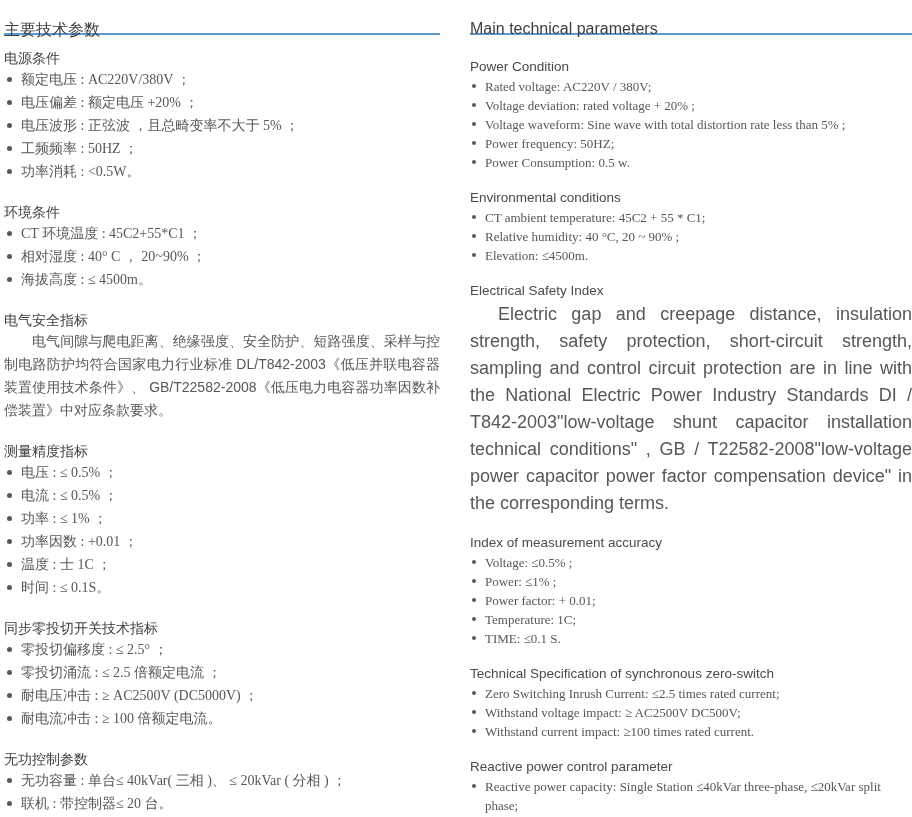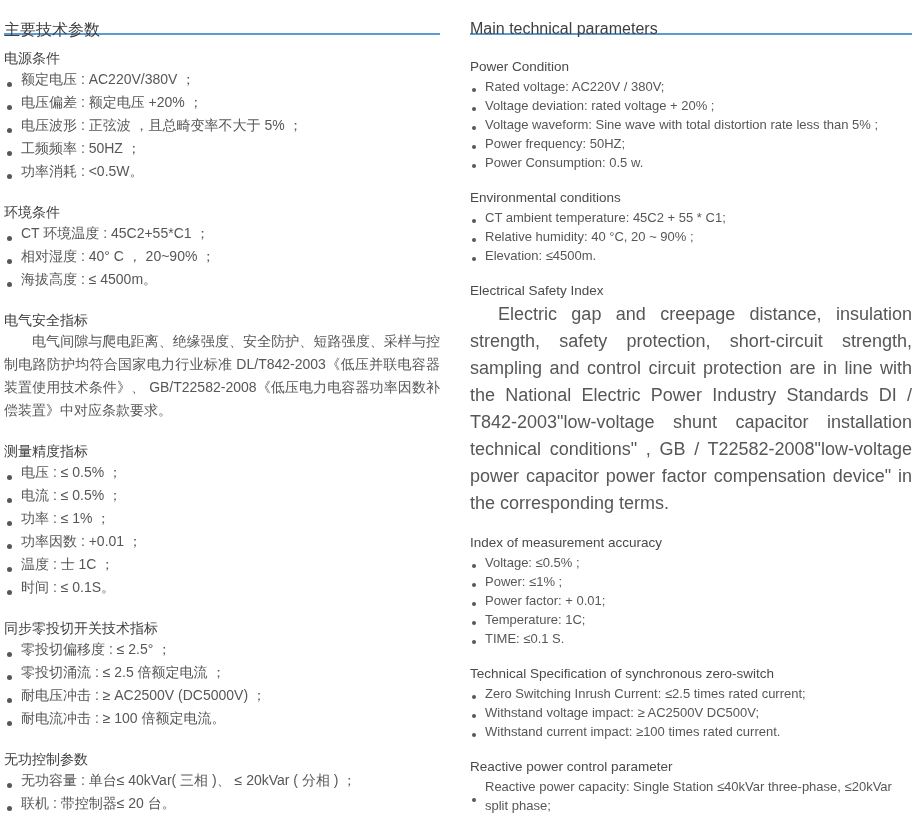--- a/index.html
+++ b/index.html
@@ -30,21 +30,21 @@
   .en .spec-section:first-child { margin-top:22px; }
 
   .section-heading {
     font-weight:400;
     color:#3e3e40;
     line-height:20px;
   }
   .zh .section-heading { font-size:14px; }
   .en .section-heading { font-size:13.5px; color:#4a4a4c; }
 
-  .bullet-row { display:flex; align-items:center; }
+  .bullet-row { display:flex; align-items:flex-start;font-family:Liberation Serif, serif; }
   .zh .bullet-row { font-size:14px; line-height:23px; }
   .en .bullet-row { font-size:13px; line-height:19px; }
 
   .dot {
     flex:none;
     width:5px; height:5px;
     border-radius:50%;
     background:#57575a;
     margin:9px 9px 0 3px;
   }

